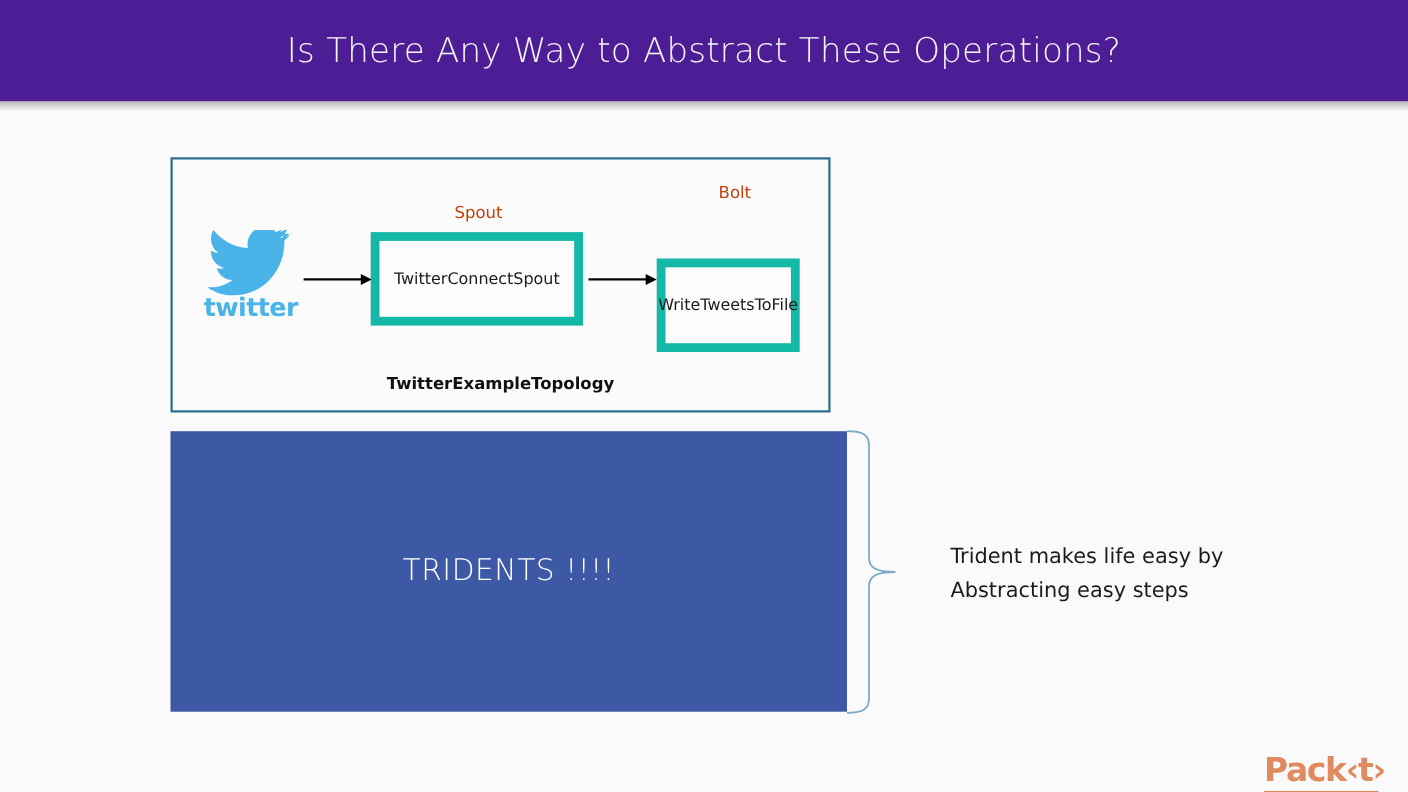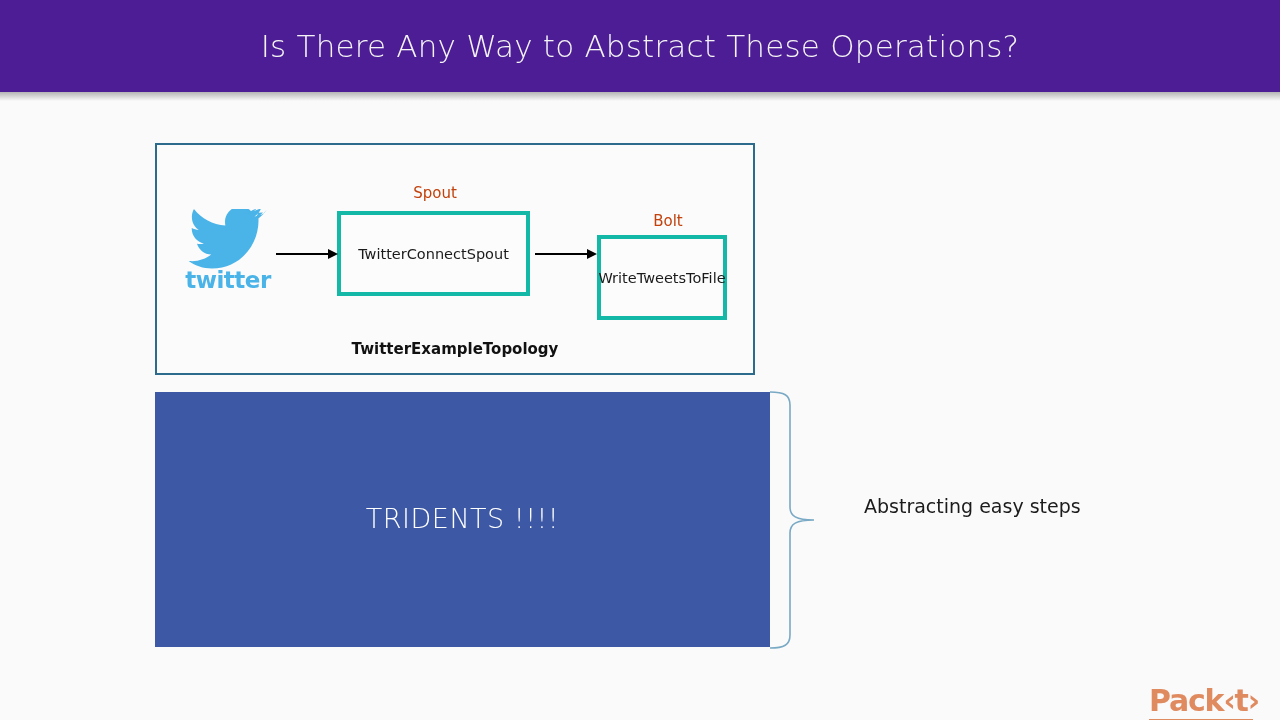--- a/index.html
+++ b/index.html
@@ -87,26 +87,26 @@
 
   
   .component-label {
     position: absolute;
     font-size: 15px;
     color: #c2410c;
     font-family: "DejaVu Sans", sans-serif;
     text-align: center;
   }
   #spout-label { left: 340px; top: 83px; width: 190px; }
-  #bolt-label  { left: 596px; top: 65px; width: 144px; margin-top: 46px; }
+  #bolt-label  { left: 596px; top: 65px; width: 144px; }
 
   
   .component-box {
     position: absolute;
-    border: 4px solid #14b8a6;
+    border: 8px solid #14b8a6;
     background: #fcfcfc;
     box-sizing: border-box;
     display: flex;
     align-items: center;
     justify-content: center;
     font-size: 14.5px;
     color: #1b1b1b;
     font-family: "DejaVu Sans", sans-serif;
   }
   #spout-box { left: 337px; top: 110px; width: 193px; height: 85px; }
@@ -248,20 +248,21 @@
 
   <div id="trident-box">
     <div id="trident-text">TRIDENTS !!!!</div>
   </div>
 
   <svg id="brace" viewBox="0 0 48 262">
     <path d="M2 3 C 16 3, 22 6, 22 16 L22 118 C22 127, 28 131, 46 131 C28 131, 22 135, 22 144 L22 246 C22 256, 16 259, 2 259" fill="none" stroke="#79a9c4" stroke-width="1.6"></path>
   </svg>
 
   <div id="callout-text">
+    <span class="line">Trident makes life easy by</span>
     <span class="line">Abstracting easy steps</span>
   </div>
 
   <div id="packt-logo">
     <div id="packt-word"><span>Pack</span><span>‹t›</span></div>
     <div id="packt-underline"></div>
   </div>
 
 </div>
 

